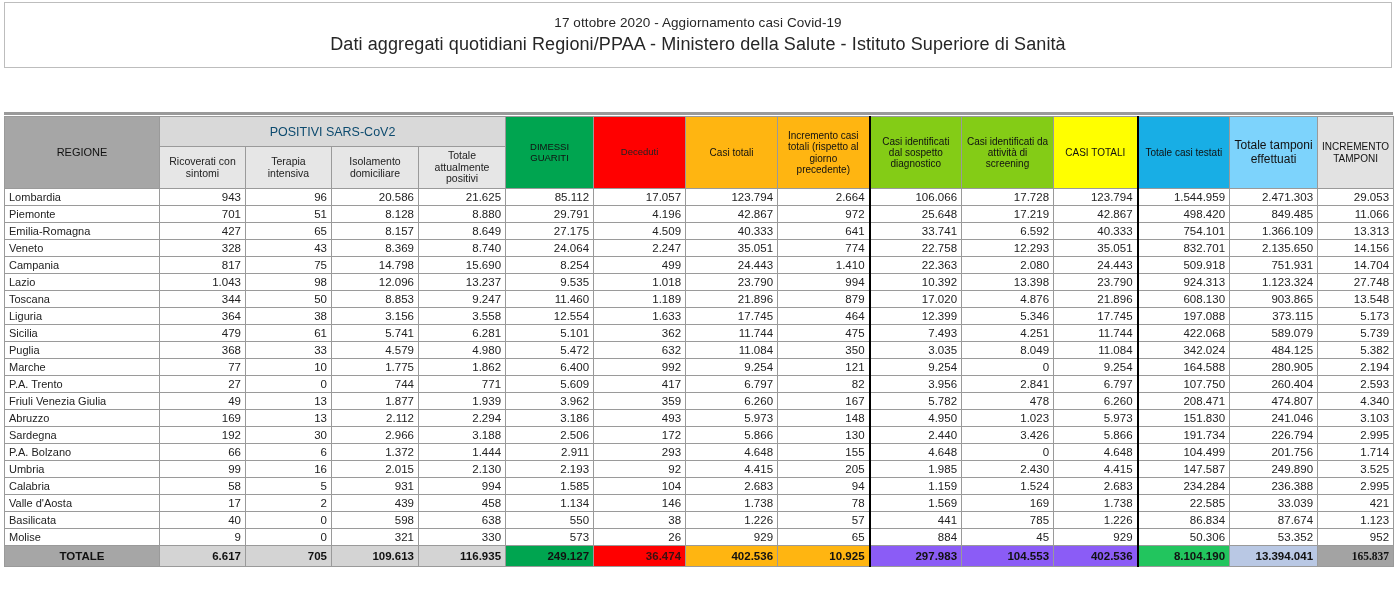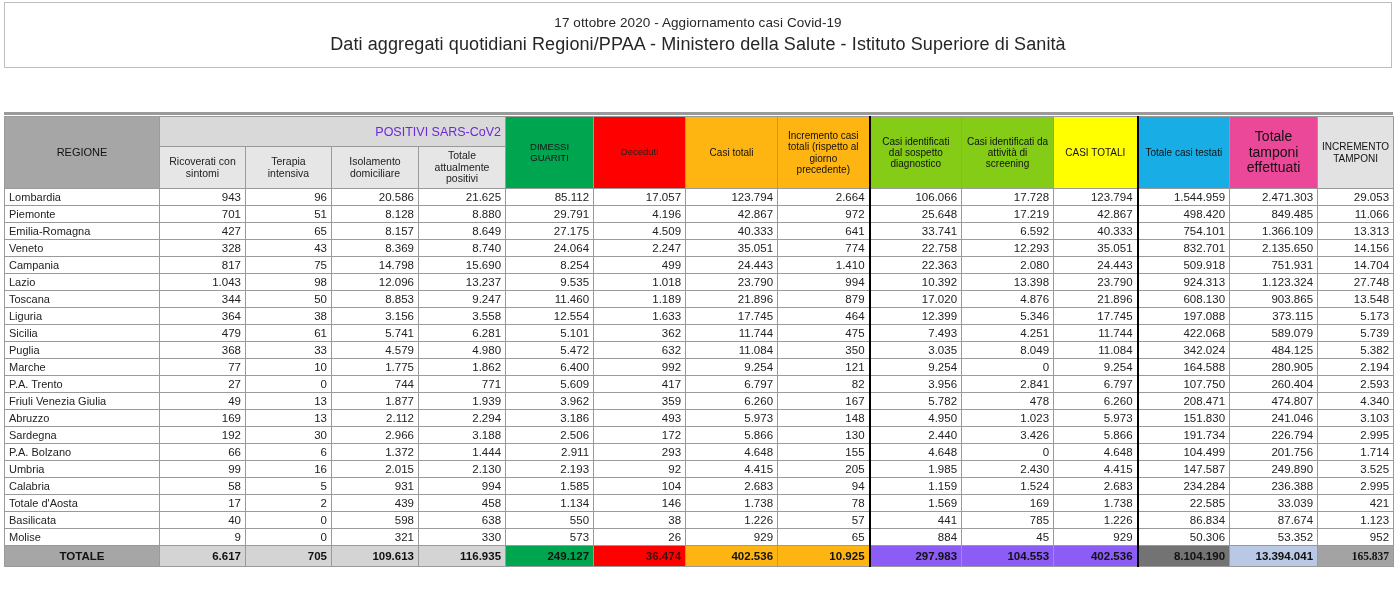--- a/index.html
+++ b/index.html
@@ -38,52 +38,52 @@
     vertical-align:middle;
     line-height:1.12;
   }
 
   
   .h-region{
     background:#a6a6a6;font-weight:bold;font-size:11px;text-align:center;
     color:#111;
   }
   .h-pos-group{
-    background:#d9d9d9;font-weight:bold;font-size:12.5px;text-align:right;color:#6d28d9;
+    background:#d9d9d9;font-weight:bold;font-size:12.5px;text-align:center;color:#0c4a6e;
     height:26px;
   }
   .h-pos-sub{
     background:#e6e6e6;font-size:10.5px;text-align:center;color:#222;
   }
   .h-green{background:#00a550;color:#111;font-size:9.5px;font-weight:bold;text-align:center;}
   .h-red{background:#ff0000;color:#222;font-size:9.5px;font-weight:bold;text-align:center;}
   .h-orange{background:#ffb511;color:#111;font-size:10px;text-align:center;}
   .h-yellow{background:#84cc16;color:#111;font-size:10px;text-align:center;}
   .h-yellow-b{background:#ffff00;color:#111;font-size:10px;font-weight:bold;text-align:center;}
   .h-blue{background:#18aee5;color:#111;font-size:10px;font-weight:bold;text-align:center;}
-  .h-lightblue{background:#ec4899;color:#111;font-size:14px;text-align:center;}
+  .h-lightblue{background:#7dd3fc;color:#111;font-size:12px;text-align:center;}
   .h-grey{background:#e2e2e2;color:#111;font-size:10px;text-align:center;}
 
   .hdr-tall{height:72px;}
 
   
   td.region{text-align:left;font-size:11px;color:#222;padding-left:5px;background:#fff;}
   td.num{text-align:right;font-size:11.5px;color:#222;background:#fff;padding-right:5px;}
   tr.datarow td{height:17px;}
   .sep-right{border-right:2px solid #000 !important;}
 
   
   tr.total td{height:21px;font-weight:bold;font-size:11.5px;}
   td.t-label{background:#a6a6a6;text-align:center;color:#111;margin-top:42px;}
   td.t-grey{background:#d4d4d4;text-align:right;color:#111;padding-right:5px;}
   td.t-green{background:#00a550;text-align:right;color:#111;padding-right:5px;}
   td.t-red{background:#ff0000;text-align:right;color:#3a1010;padding-right:5px;}
   td.t-orange{background:#ffb511;text-align:right;color:#111;padding-right:5px;}
   td.t-yellow{background:#8b5cf6;text-align:right;color:#111;padding-right:5px;}
-  td.t-blue{background:#737373;text-align:right;color:#111;padding-right:5px;}
+  td.t-blue{background:#22c55e;text-align:right;color:#111;padding-right:5px;}
   td.t-lightblue{background:#b9c8e4;text-align:right;color:#111;padding-right:5px;}
   td.t-plaingrey{background:#a3a3a3;text-align:right;color:#111;padding-right:5px;font-family:Liberation Serif, serif;}
 
   .topline{position:absolute;left:4px;top:112px;width:1389px;height:3px;background:#9a9a9a;}
 </style>
 </head>
 <body>
 
 <div class="page">
 
@@ -436,21 +436,21 @@
             <td class="num">2.683</td>
             <td class="num sep-right">94</td>
             <td class="num">1.159</td>
             <td class="num">1.524</td>
             <td class="num sep-right">2.683</td>
             <td class="num">234.284</td>
             <td class="num">236.388</td>
             <td class="num">2.995</td>
           </tr>
           <tr class="datarow">
-            <td class="region">Totale d'Aosta</td>
+            <td class="region">Valle d'Aosta</td>
             <td class="num">17</td>
             <td class="num">2</td>
             <td class="num">439</td>
             <td class="num">458</td>
             <td class="num">1.134</td>
             <td class="num">146</td>
             <td class="num">1.738</td>
             <td class="num sep-right">78</td>
             <td class="num">1.569</td>
             <td class="num">169</td>

